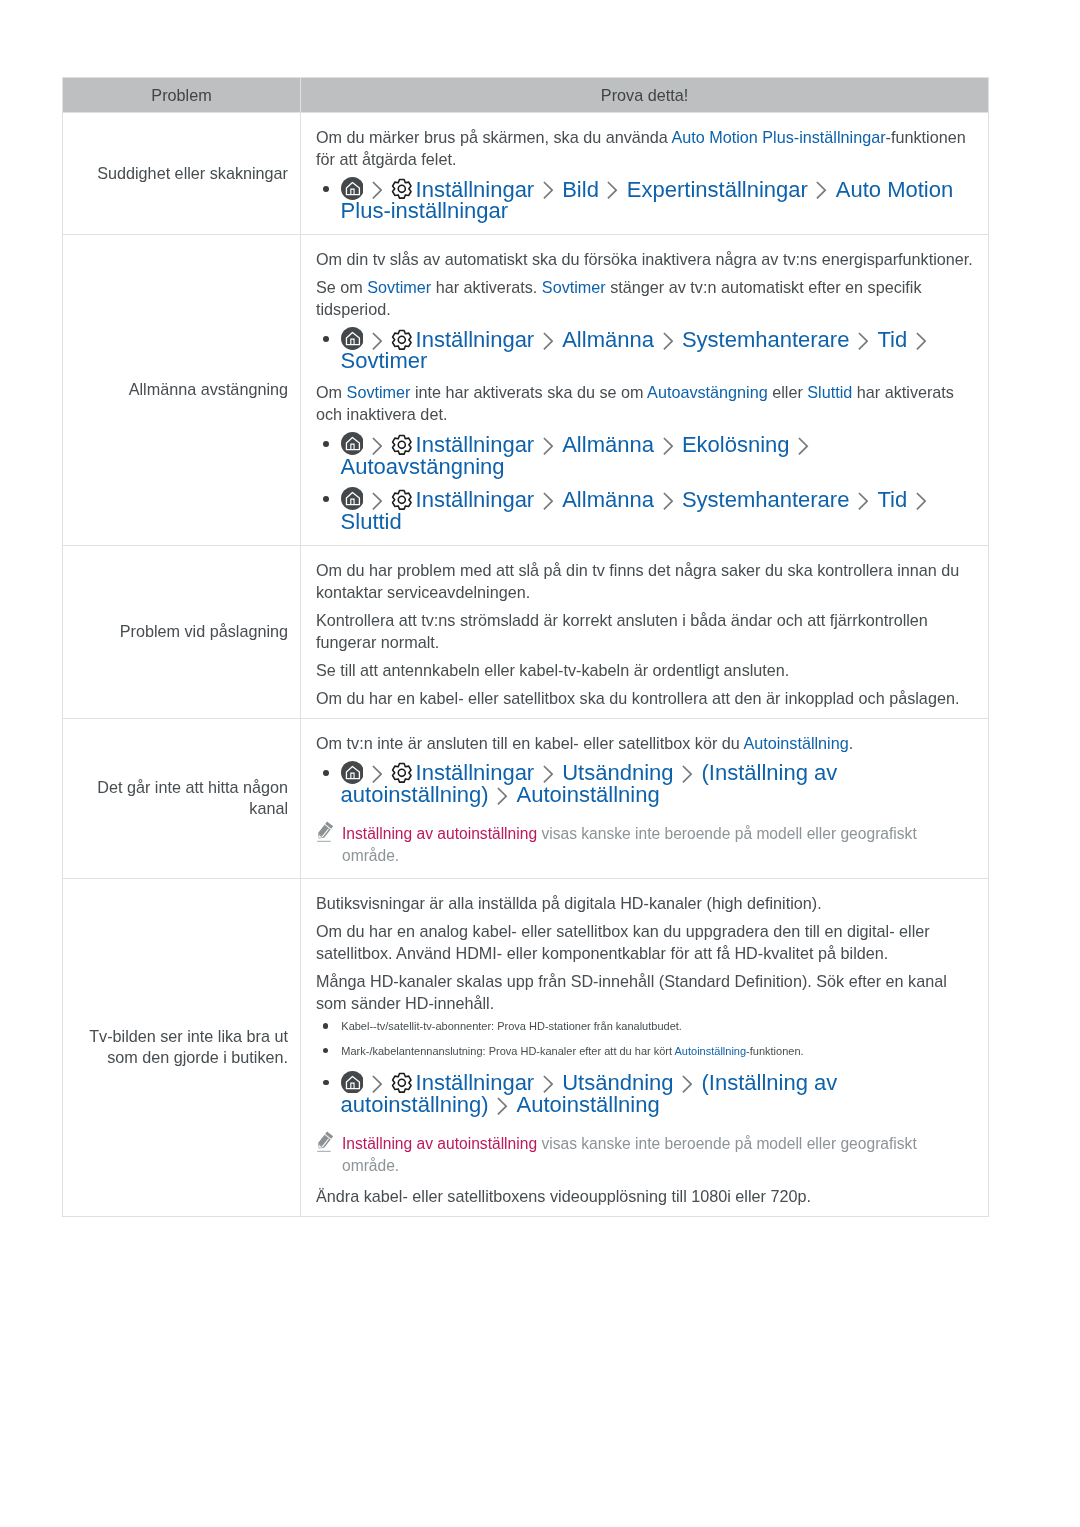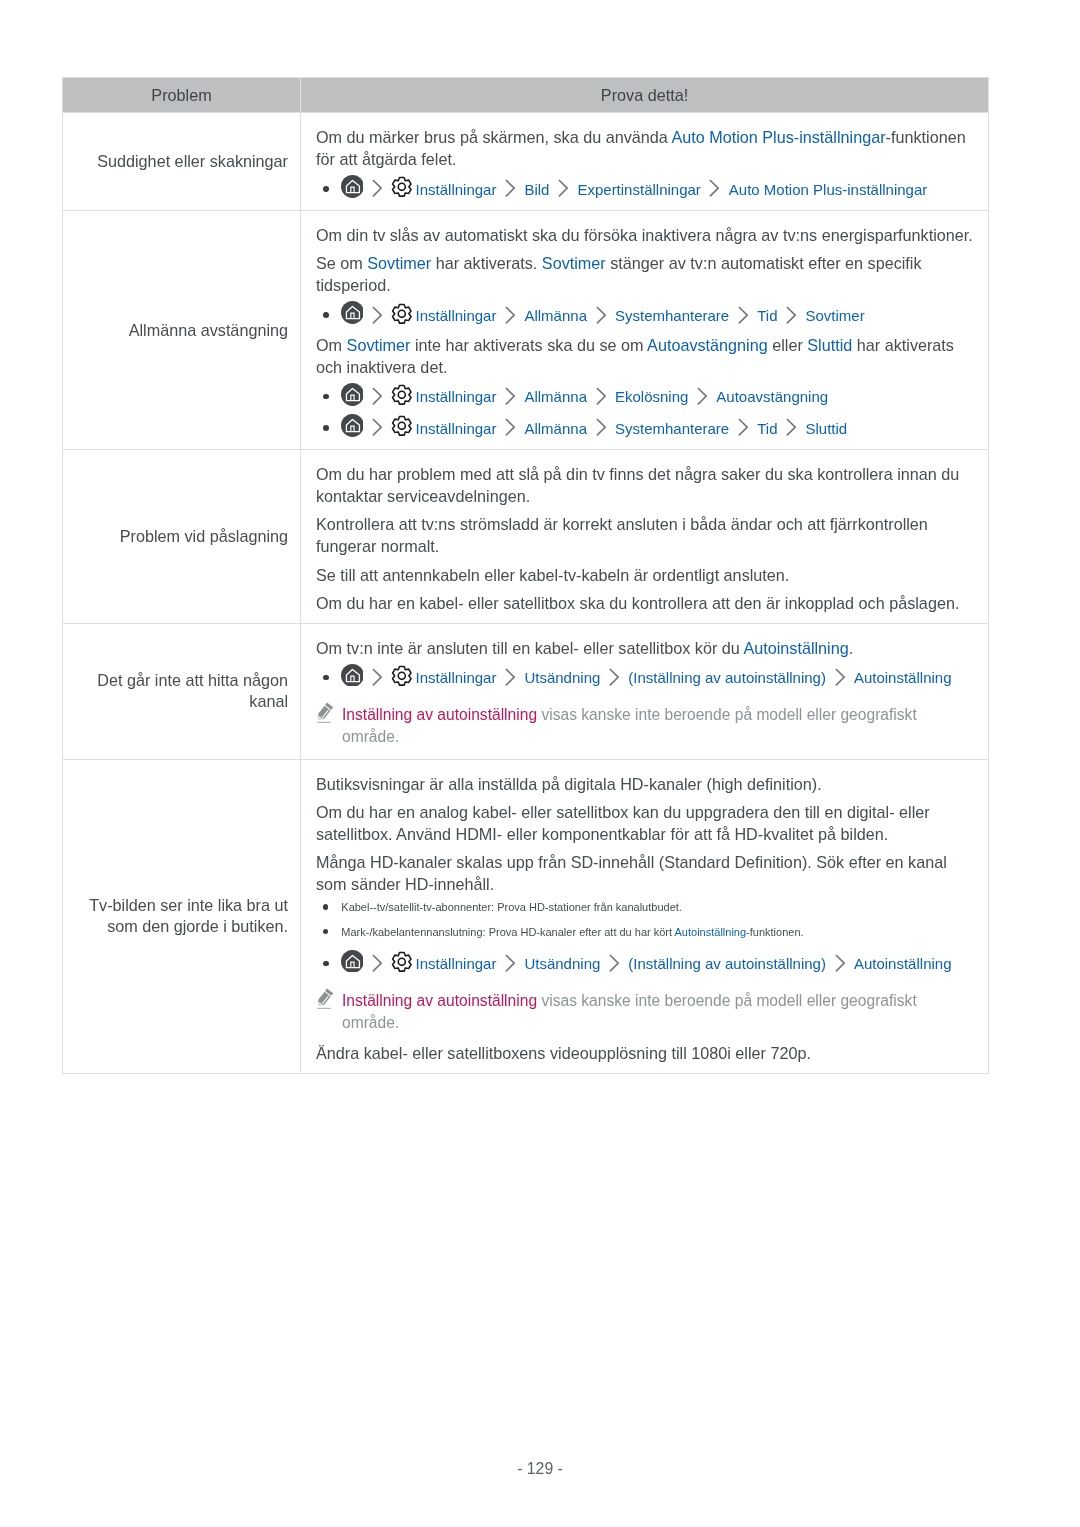--- a/index.html
+++ b/index.html
@@ -35,21 +35,21 @@
   .path{position:relative;padding:9.5px 8px 2.0px 24.6px;margin:0;
         font-size:16.2px;line-height:19.8px;color:#0e62ab;}
   .path::before{content:"";position:absolute;left:7.0px;top:15.9px;width:5.8px;height:5.8px;
                 border-radius:50%;background:#3a3d3f;}
   .path .seg{}
   .path .nowrapseg{white-space:nowrap;}
   .path .ico{display:inline-block;position:relative;vertical-align:baseline;height:1px;overflow:visible;}
   .path .ico svg{position:absolute;left:0;}
   .path .chev{display:inline-block;position:relative;vertical-align:baseline;height:1px;overflow:visible;margin:0 9.4px 0 8.6px;}
   .path .chev svg{position:absolute;left:0;}
-  .path .plabel{vertical-align:baseline;font-size:15px;}
+  .path .plabel{vertical-align:baseline;font-size:22px;}
   .path .gsp{display:inline-block;width:2.5px;}
 
   .note{position:relative;padding:13.9px 8px 2px 26px;margin:0;
         font-size:15.6px;line-height:22px;color:#8d9497;}
   .note .pen{position:absolute;left:0px;top:12.2px;}
   .note .lnk{color:#be185d;}
 
   .pagenum{position:absolute;left:0;top:1459px;width:1080px;text-align:center;
            font-size:15.8px;line-height:20px;color:#5d6265;}
 </style>
@@ -225,14 +225,13 @@
                     <path d="M6.3 15.9 h4.0 l-2.0 1.9 z" fill="#ffffff"></path>
                   </g>
                   <path d="M1.0 19.4 H14.0" stroke="#9a9fa2" stroke-width="0.9" fill="none"></path>
                 </svg></span><span class="lnk">Inställning av autoinställning</span><span class="muted"> visas kanske inte beroende på modell eller geografiskt område.</span></div>
             <div class="para"><span class="">Ändra kabel- eller satellitboxens videoupplösning till 1080i eller 720p.</span></div>
           </td>
         </tr>
       </tbody>
   </table>
 
-  <div class="pagenum">- 129 -</div>
 </div>
 
 </body></html>

